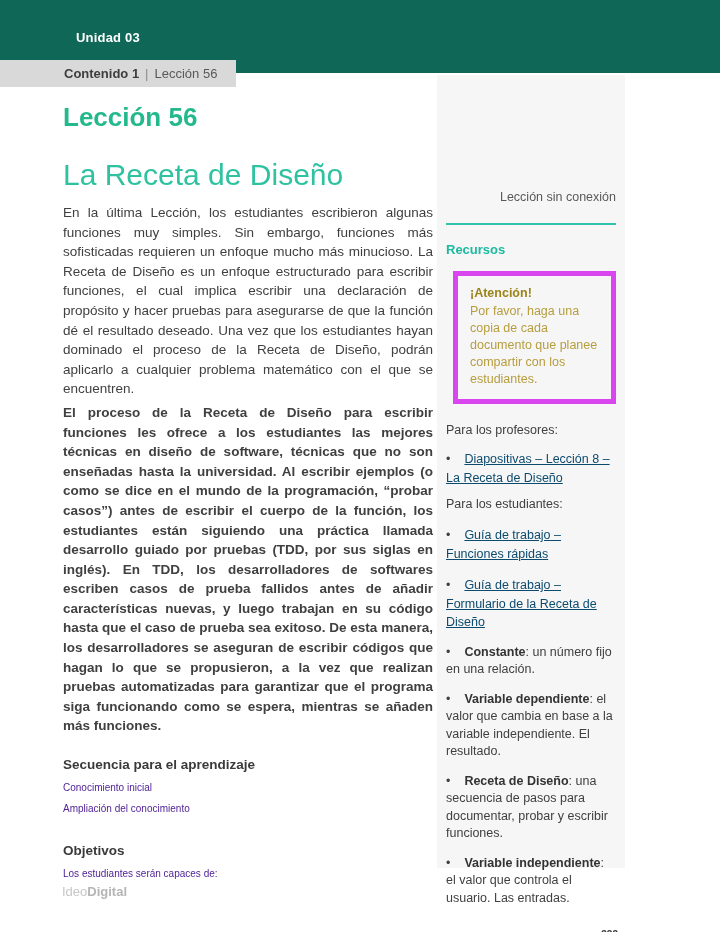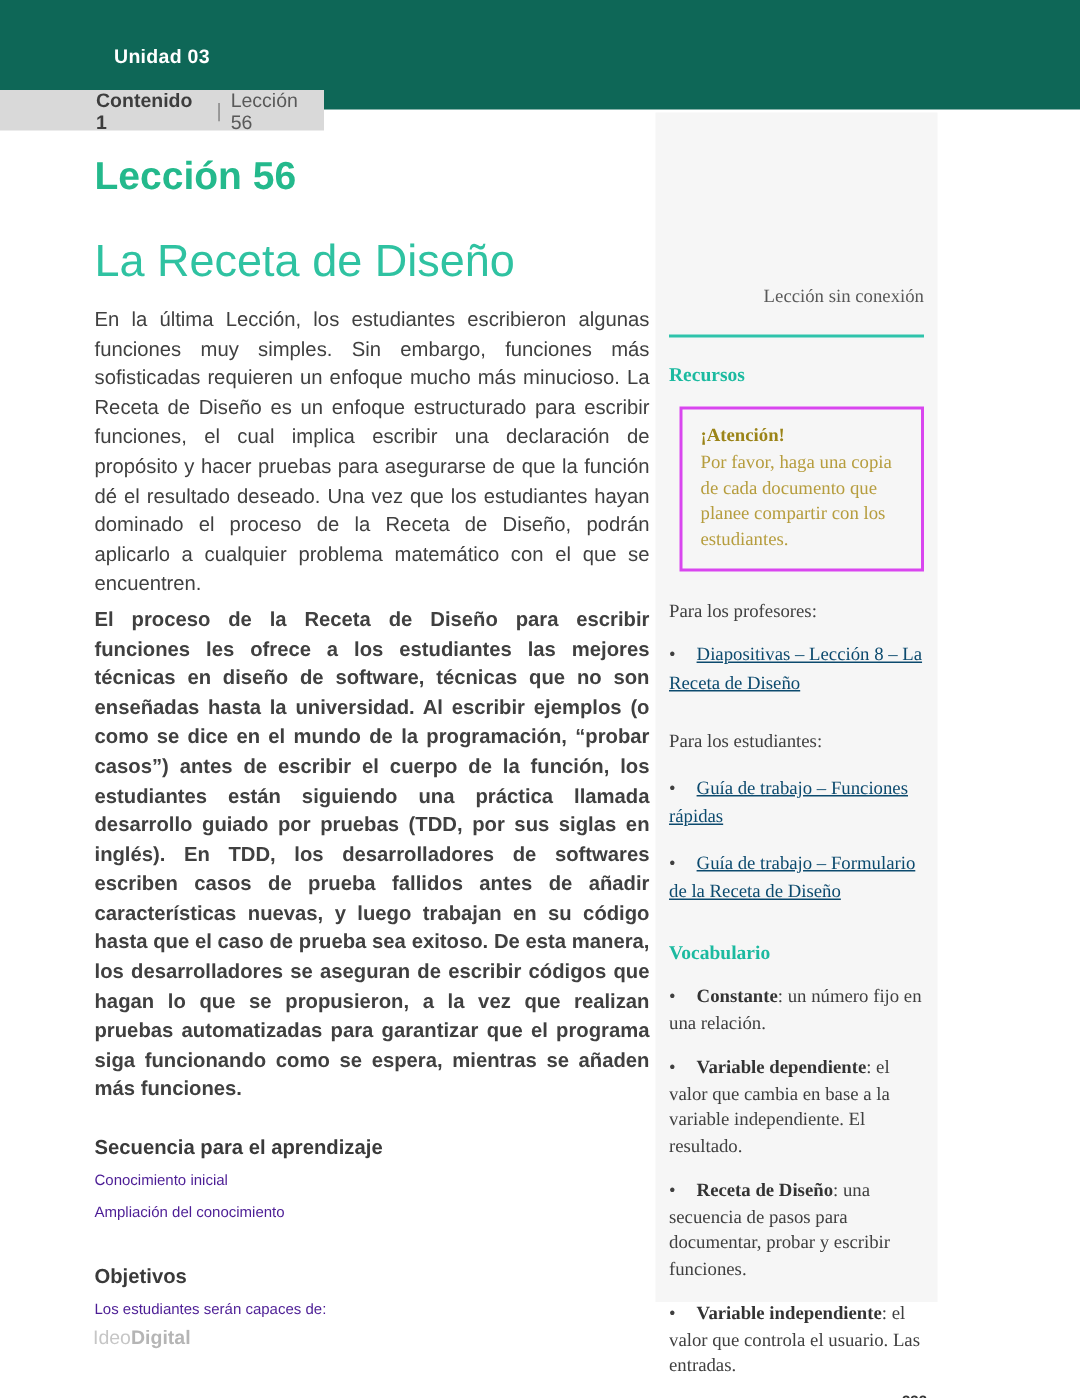--- a/index.html
+++ b/index.html
@@ -15,21 +15,21 @@
   
   .topbar {
     position: absolute; top: 0; left: 0; width: 720px; height: 73px;
     background: #0e6757;
   }
   .unit-label {
     position: absolute; left: 76px; top: 30px;
     color: #ffffff; font-weight: bold; font-size: 13px; letter-spacing: .2px;
   }
   .breadcrumb {
-    position: absolute; top: 60px; left: 0; width: 216px; height: 27px;
+    position: absolute; top: 60px; left: 0; width: 236px; height: 27px;
     background: #d9d9d9;
     display: flex; align-items: center; gap: 6px;
     padding-left: 64px; font-size: 13px;
   }
   .bc-section { font-weight: bold; color: #3d3d3d; }
   .bc-sep { color: #8a8a8a; }
   .bc-lesson { color: #595959; }
 
   
   .main {
@@ -55,35 +55,35 @@
   .body-p + .body-p { margin-top: 4px; font-weight: bold; }
   .sequence-heading { margin-top: 21px; }
   .plain-line { margin-top: 10px; font-size: 10px; color: #4c1d95; }
   .objectives-heading { margin-top: 29px; }
 
   
   .sidebar {
     position: absolute; left: 437px; top: 75px; width: 188px; height: 793px;
     background: #f6f6f6;
     padding: 0 9px;
-    font-size: 12.5px; line-height: 18px; color: #404040; font-family: Liberation Serif, serif;
+    font-size: 12.5px; line-height: 18px; color: #404040;
   }
   .offline-label {
     margin-top: 113px; text-align: right; color: #595959; font-size: 12.5px;
   }
   .teal-rule {
     margin-top: 17px; height: 0;
     border: none; border-top: 2px solid #2fc3ab;
   }
   .side-heading {
     margin-top: 16px; font-size: 13px; font-weight: bold; color: #1cbaa0;
   }
   .attention-box {
     margin: 12px 0 0 7px;
-    border: 2px solid #d946ef;
+    border: 5px solid #d946ef;
     padding: 9px 6px 11px 12px;
     line-height: 17px;
   }
   .attention-title { font-weight: bold; color: #9b8418; font-size: 12.5px; }
   .attention-body { color: #b69d3e; font-size: 12.5px; margin-top: 1px; }
   .group-label { margin-top: 17px; color: #404040; }
   .link-line { margin-top: 11px; line-height: 18.5px; }
   .side-bullet { color: #404040; margin-right: 14px; }
   .res-link {
     color: #0c4a6e; text-decoration: underline; cursor: pointer;
@@ -139,25 +139,24 @@
   <div class="side-heading">Recursos</div>
 
   <div class="attention-box">
     <div class="attention-title">¡Atención!</div>
     <div class="attention-body">Por favor, haga una copia de cada documento que planee compartir con los estudiantes.</div>
   </div>
 
   <div class="group-label">Para los profesores:</div>
   <p class="link-line"><span class="side-bullet">•</span><a href="#" class="res-link">Diapositivas – Lección 8 – La Receta de Diseño</a></p>
 
-  <div class="group-label" style="margin-top:21px;">Para los estudiantes:</div>
+  <div class="group-label" style="margin-top:8px;">Para los estudiantes:</div>
   <p class="link-line" style="margin-top:13px;"><span class="side-bullet">•</span><a href="#" class="res-link">Guía de trabajo – Funciones rápidas</a></p>
   <p class="link-line" style="margin-top:13px;"><span class="side-bullet">•</span><a href="#" class="res-link">Guía de trabajo – Formulario de la Receta de Diseño</a></p>
 
-  <div class="side-heading vocab-heading">Vocabulario</div>
 
   <p class="vocab-item"><span class="side-bullet">•</span><span class="vocab-term">Constante</span><span>: un número fijo en una relación.</span></p>
   <p class="vocab-item"><span class="side-bullet">•</span><span class="vocab-term">Variable dependiente</span><span>: el valor que cambia en base a la variable independiente. El resultado.</span></p>
   <p class="vocab-item"><span class="side-bullet">•</span><span class="vocab-term">Receta de Diseño</span><span>: una secuencia de pasos para documentar, probar y escribir funciones.</span></p>
   <p class="vocab-item"><span class="side-bullet">•</span><span class="vocab-term">Variable independiente</span><span>: el valor que controla el usuario. Las entradas.</span></p>
 </div>
 
 <div class="footer-brand"><span>Ideo</span><b>Digital</b></div>
 <div class="page-number">332</div>
 

